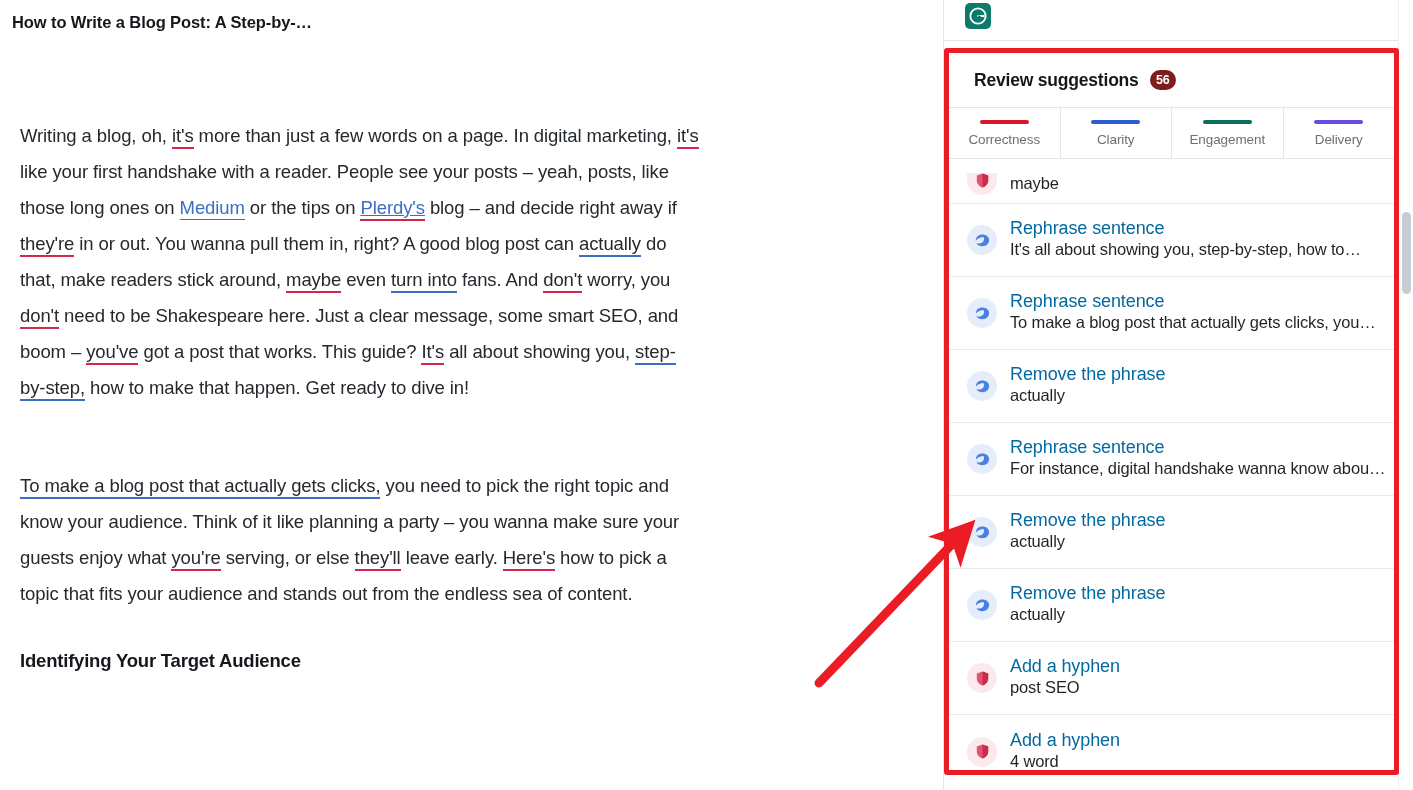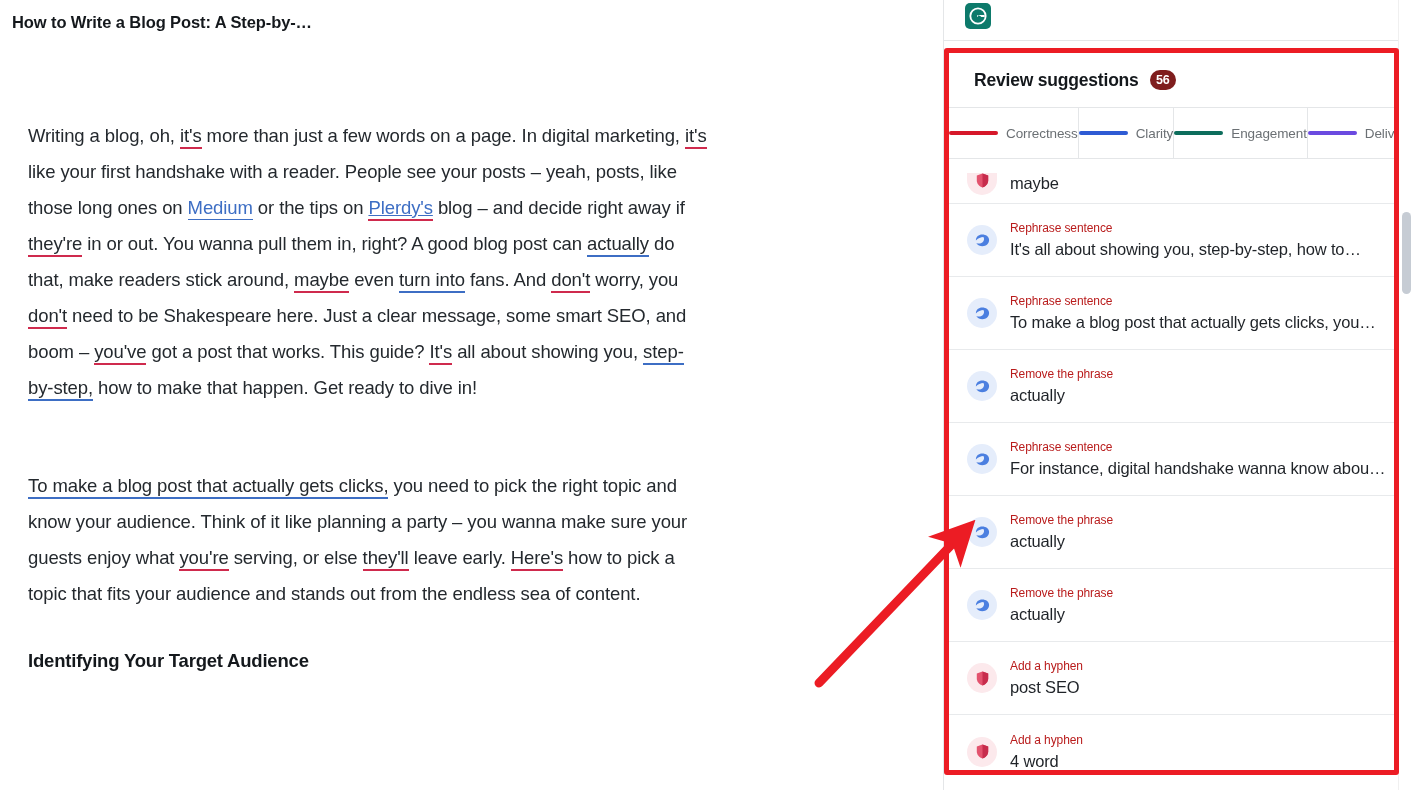--- a/index.html
+++ b/index.html
@@ -20,21 +20,21 @@
     padding: 0;
     overflow: hidden;
   }
   .doc-title {
     position: absolute; left: 12px; top: 13px;
     font-size: 16.5px; font-weight: bold; color: #14181c;
     letter-spacing: -0.1px;
     white-space: nowrap;
   }
   .doc-body {
-    position: absolute; left: 28px; top: 118px;
+    position: absolute; left: 20px; top: 118px;
     width: 680px;
     font-size: 18.5px; color: #24292e; line-height: 36px;
     letter-spacing: -0.1px;
   }
   .doc-body p { margin: 0 0 0 0; }
   .doc-h2 {
     font-size: 18.5px; font-weight: bold; color: #14181c;
     line-height: 30px; letter-spacing: -0.2px;
   }
   .sp-h2-top { height: 22px; }
@@ -112,21 +112,21 @@
   }
 
   .tabs {
     display: flex;
     height: 52px;
     border-top: 1px solid #e4e6e8;
     border-bottom: 1px solid #e4e6e8;
   }
   .tab {
     flex: 1;
-    display: flex; flex-direction: row;
+    display: flex; flex-direction: column;
     align-items: center; justify-content: center;
     gap: 8px;
     border-right: 1px solid #e4e6e8;
     cursor: pointer;
   }
   .tab:last-child { border-right: none; }
   .tab-bar {
     width: 49px; height: 4px; border-radius: 2px;
   }
   .tab-label {
@@ -157,21 +157,21 @@
   .sugg-icon {
     width: 30px; height: 30px; border-radius: 50%;
     flex: 0 0 30px;
     display:flex; align-items:center; justify-content:center;
     margin-right: 13px;
   }
   .sugg-icon.red  { background: #fce9ec; }
   .sugg-icon.blue { background: #e5edfb; }
   .sugg-text { display: flex; flex-direction: column; justify-content:center; min-width:0; }
   .sugg-cat {
-    font-size: 12px; color: #b91c1c; line-height: 19px;
+    font-size: 18px; color: #0369a1; line-height: 19px;
     letter-spacing: -0.1px;
     white-space: nowrap;
   }
   .sugg-main {
     font-size: 16.5px; color: #1f2328; line-height: 23px;
     letter-spacing: -0.15px;
     white-space: nowrap; overflow: hidden; text-overflow: ellipsis;
     max-width: 392px;
   }
 

